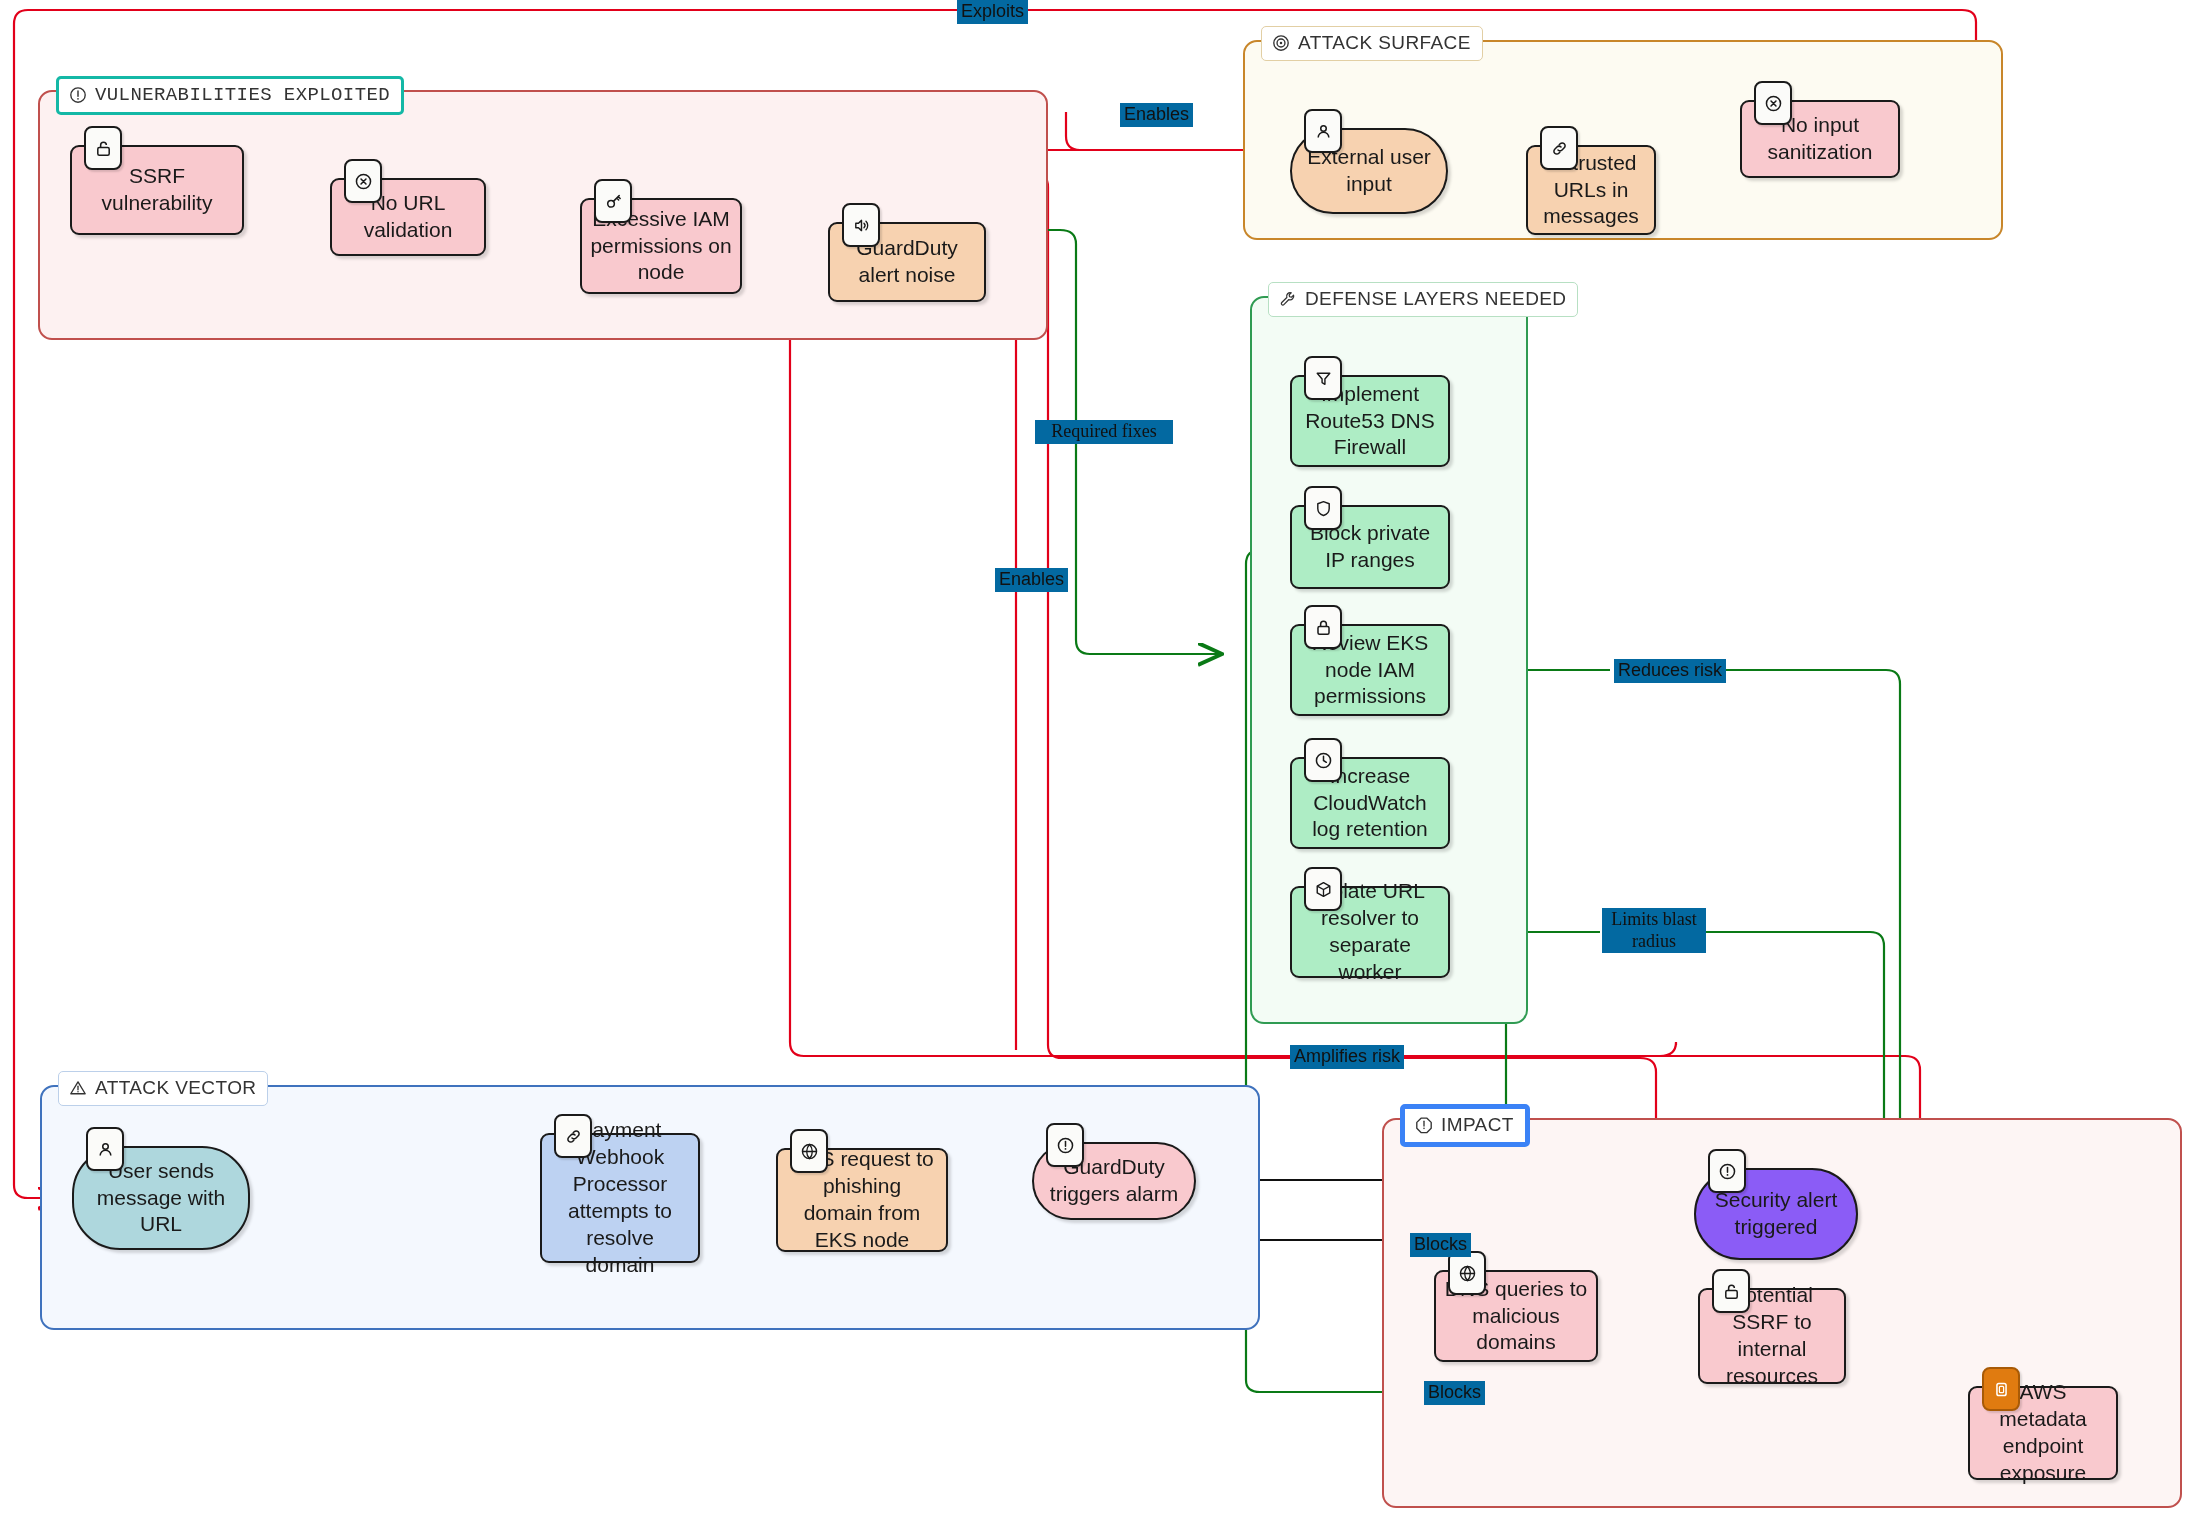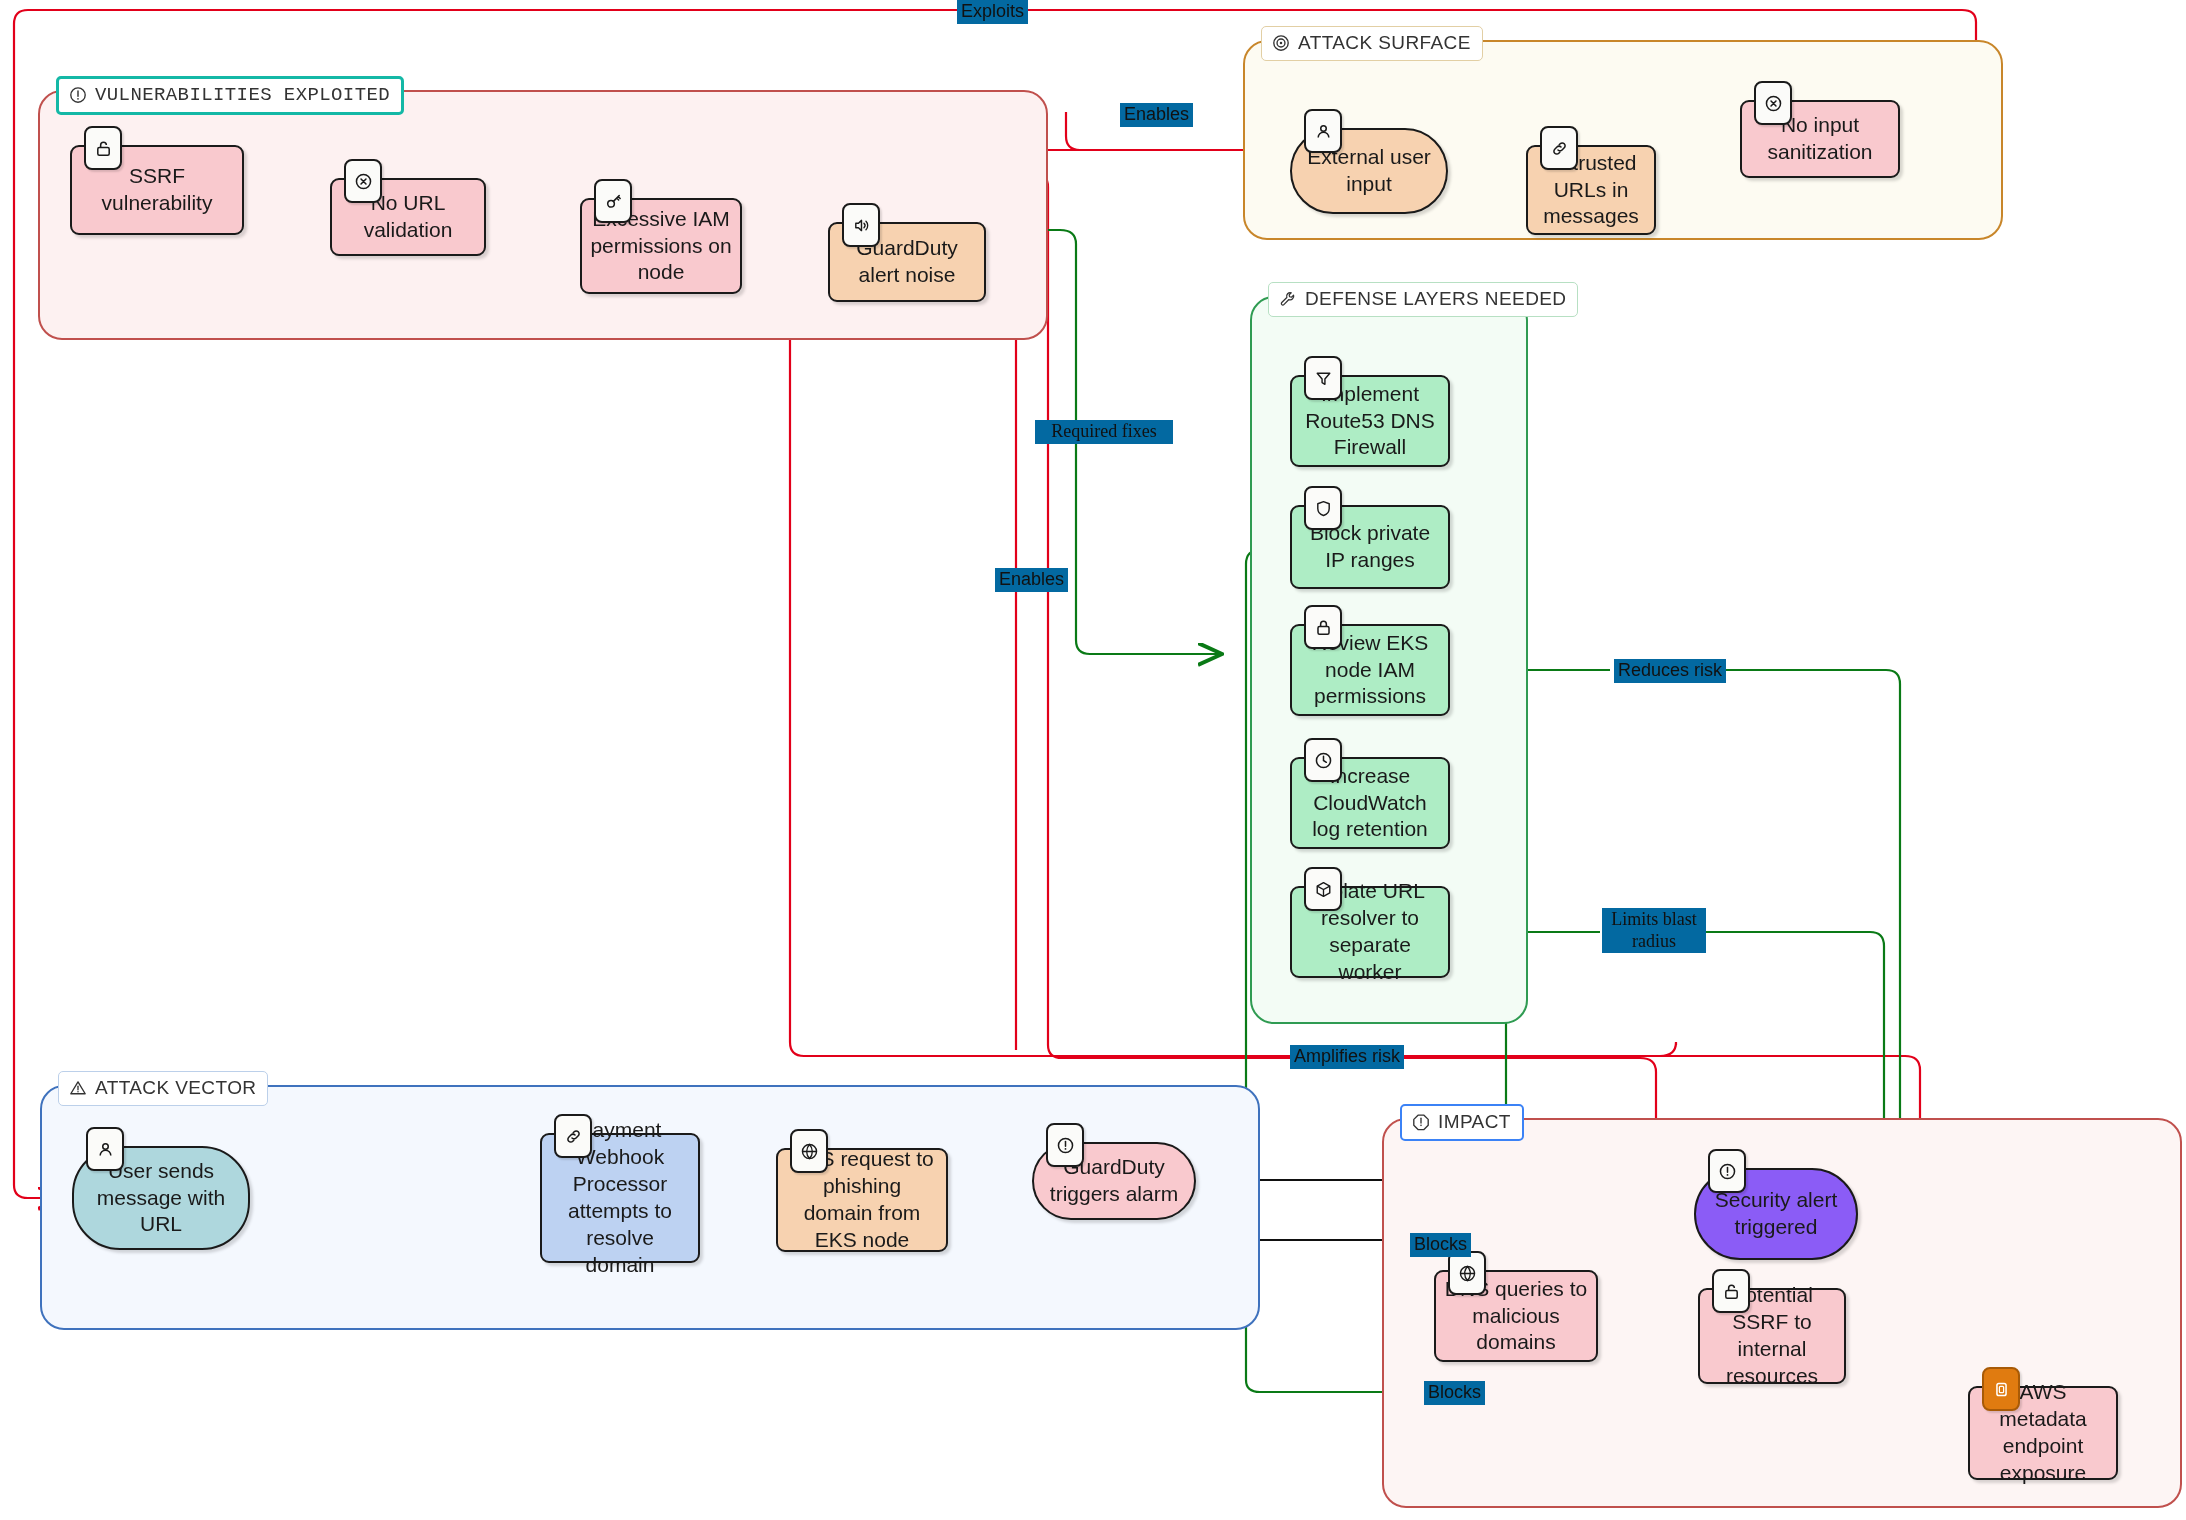--- a/index.html
+++ b/index.html
@@ -4,21 +4,21 @@
 <style>
   html,body{margin:0;padding:0;background:#ffffff;}
   body{
     width:2186px;height:1520px;position:relative;overflow:hidden;
     font-family:"Liberation Sans","DejaVu Sans",sans-serif;
   }
   #canvas{position:absolute;inset:0;width:2186px;height:1520px;}
   svg.edges{position:absolute;left:0;top:0;width:2186px;height:1520px;pointer-events:none;}
 
   
-  .group{position:absolute;border-radius:24px;box-sizing:border-box;}
+  .group{position:absolute;border-radius:14px;box-sizing:border-box;}
   .group-title{
     position:absolute;top:-16px;left:16px;
     background:#fff;border-radius:5px;
     padding:5px 11px 6px 9px;
     font-size:19px;letter-spacing:.4px;color:#333;
     display:flex;align-items:center;gap:8px;white-space:nowrap;
   }
   .group-title .gicon{display:inline-flex;width:19px;height:19px;align-items:center;justify-content:center;}
 
   
@@ -175,21 +175,21 @@
             <path d="M10 3.2 18 16.4H2z" fill="none" stroke="#333" stroke-width="1.5" stroke-linejoin="round"></path>
             <path d="M10 8v4" stroke="#333" stroke-width="1.5" stroke-linecap="round"></path>
             <circle cx="10" cy="14.2" r="0.85" fill="#333"></circle>
           </svg>
       </span>
       <span>ATTACK VECTOR</span>
     </div>
   </div>
 
   <div class="group" style="left:1382px;top:1118px;width:800px;height:390px;background:#fdf5f4;border:2px solid #c0504d;">
-    <div class="group-title" style="border:2px solid #3b82f6;">
+    <div class="group-title" style="border:5px solid #3b82f6;">
       <span class="gicon">
         <svg width="18" height="18" viewBox="0 0 20 20">
             <path d="M6.7 2.4h6.6L18 7.1v6.6l-4.7 4.7H6.7L2 13.7V7.1z" fill="none" stroke="#333" stroke-width="1.5" stroke-linejoin="round"></path>
             <path d="M10 5.8v5.4" stroke="#333" stroke-width="1.5" stroke-linecap="round"></path>
             <circle cx="10" cy="13.7" r="0.9" fill="#333"></circle>
           </svg>
       </span>
       <span>IMPACT</span>
     </div>
   </div>

